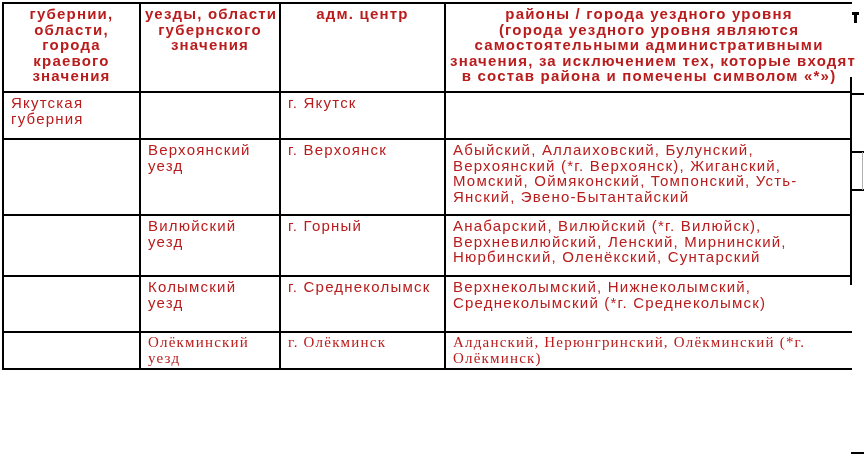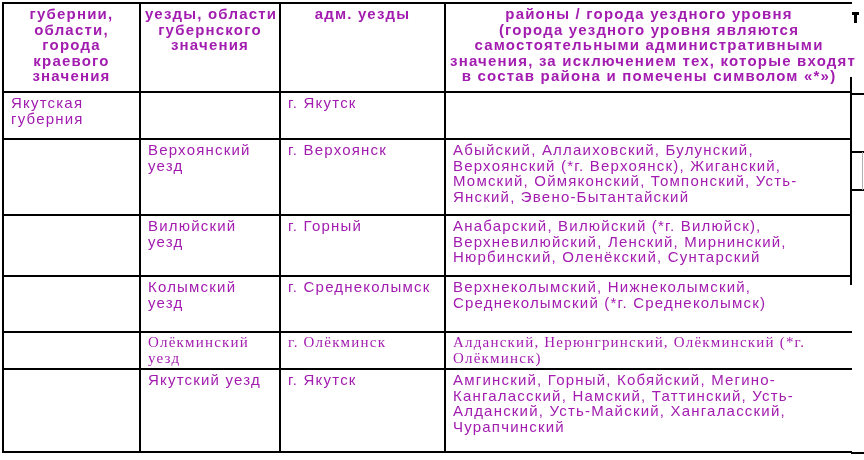--- a/index.html
+++ b/index.html
@@ -2,21 +2,21 @@
 <html><head>
 <meta charset="utf-8">
 <style>
   html,body{margin:0;padding:0;}
   .page{
     position:relative;
     width:864px;height:460px;
     background:#ffffff;
     overflow:hidden;
     font-family:"Liberation Sans",sans-serif;
-    color:#a21caf;
+    color:#b91c1c;
   }
   table.admin{
     position:absolute;
     left:2px;top:2px;
     width:849px;
     border-collapse:collapse;
     table-layout:fixed;
   }
   table.admin th,
   table.admin td{
@@ -68,21 +68,21 @@
     <tbody>
       <tr class="h-header">
         <th>губернии,
 области,
 города
 краевого
 значения</th>
         <th>уезды, области
 губернского
 значения</th>
-        <th>адм. уезды</th>
+        <th>адм. центр</th>
         <th>районы / города уездного уровня
 (города уездного уровня являются
 самостоятельными административными
 значения, за исключением тех, которые входят
 в состав района и помечены символом «*»)</th>
       </tr>
       <tr class="h-r1">
         <td>Якутская
 губерния</td>
         <td></td>
@@ -117,29 +117,20 @@
 Среднеколымский (*г. Среднеколымск)</td>
       </tr>
       <tr class="h-r5">
         <td></td>
         <td>Олёкминский
 уезд</td>
         <td>г. Олёкминск</td>
         <td>Алданский, Нерюнгринский, Олёкминский (*г.
 Олёкминск)</td>
       </tr>
-      <tr class="h-r6">
-        <td></td>
-        <td>Якутский уезд</td>
-        <td>г. Якутск</td>
-        <td>Амгинский, Горный, Кобяйский, Мегино-
-Кангаласский, Намский, Таттинский, Усть-
-Алданский, Усть-Майский, Хангаласский,
-Чурапчинский</td>
-      </tr>
     </tbody>
   </table>
 
   <div class="frag" style="left:850px;top:77px;width:2px;height:208px;"></div>
   <div class="frag" style="left:851px;top:93px;width:13px;height:2px;"></div>
   <div class="frag" style="left:852px;top:151px;width:12px;height:2px;"></div>
   <div class="frag" style="left:852px;top:189px;width:12px;height:2px;"></div>
   <div class="frag" style="left:851px;top:452px;width:13px;height:2px;"></div>
   <div class="frag-faint" style="left:862px;top:152px;width:1px;height:38px;"></div>
   <div class="frag" style="left:852px;top:12px;width:7px;height:3px;"></div>

